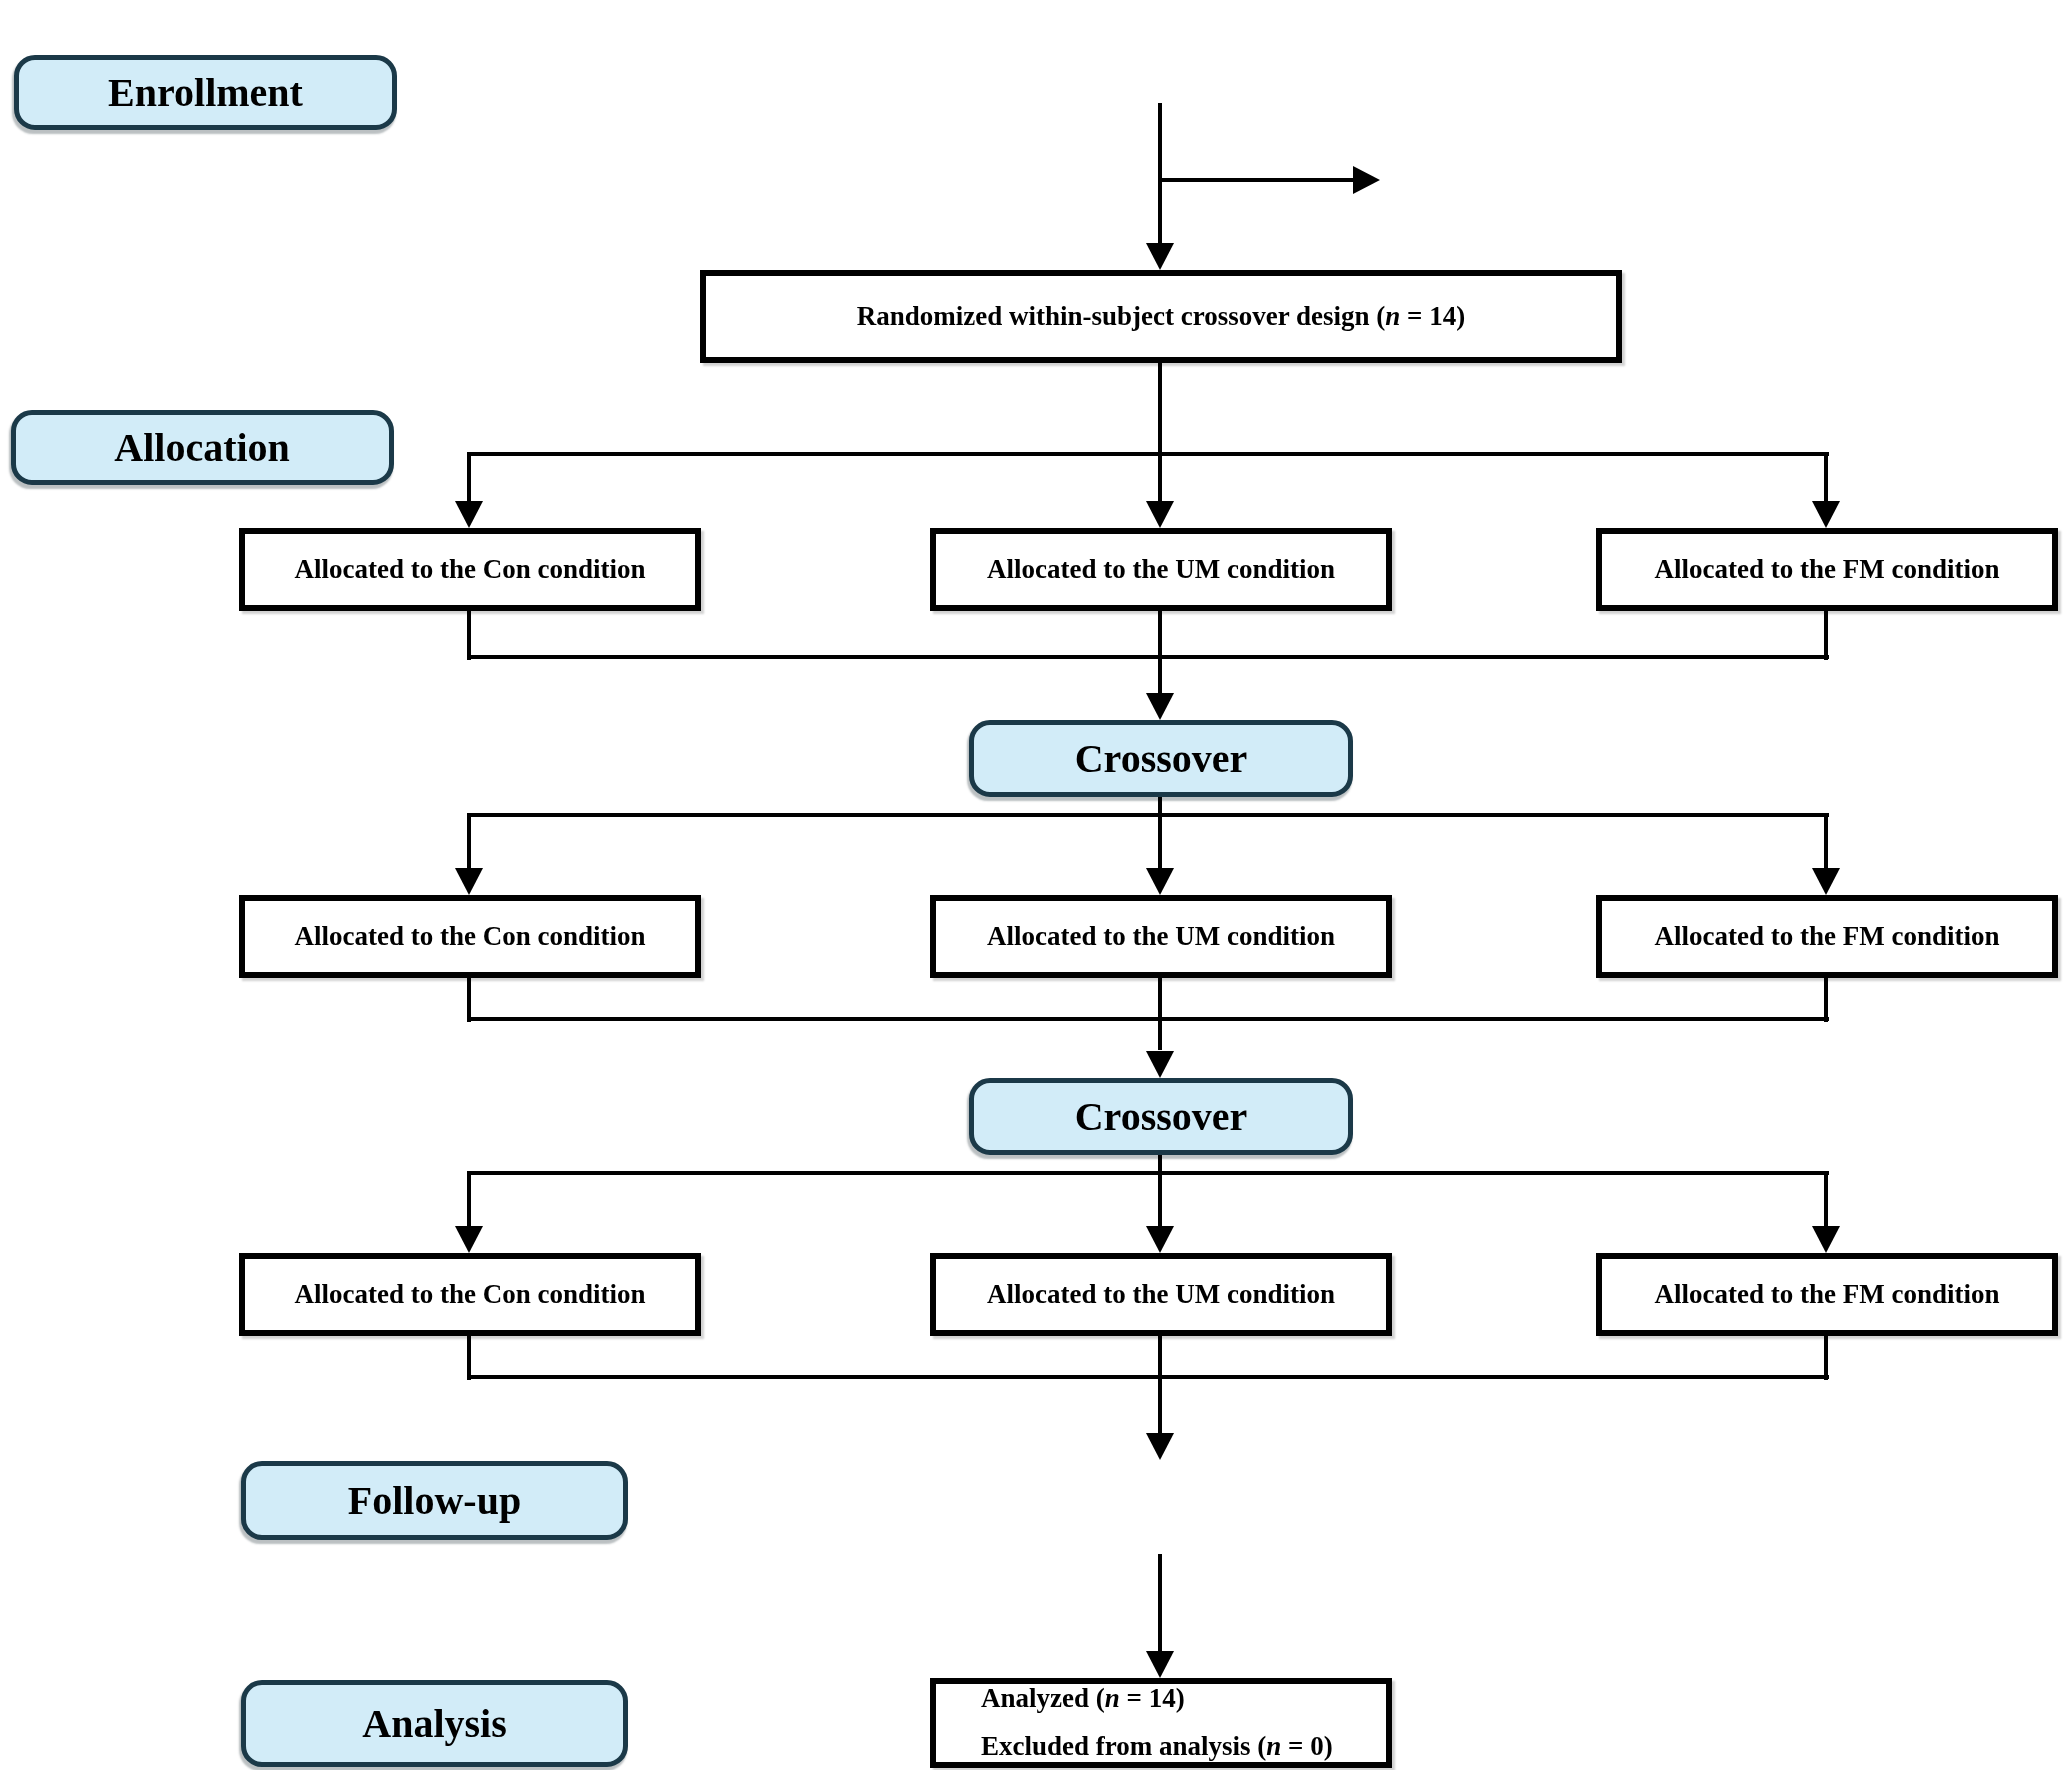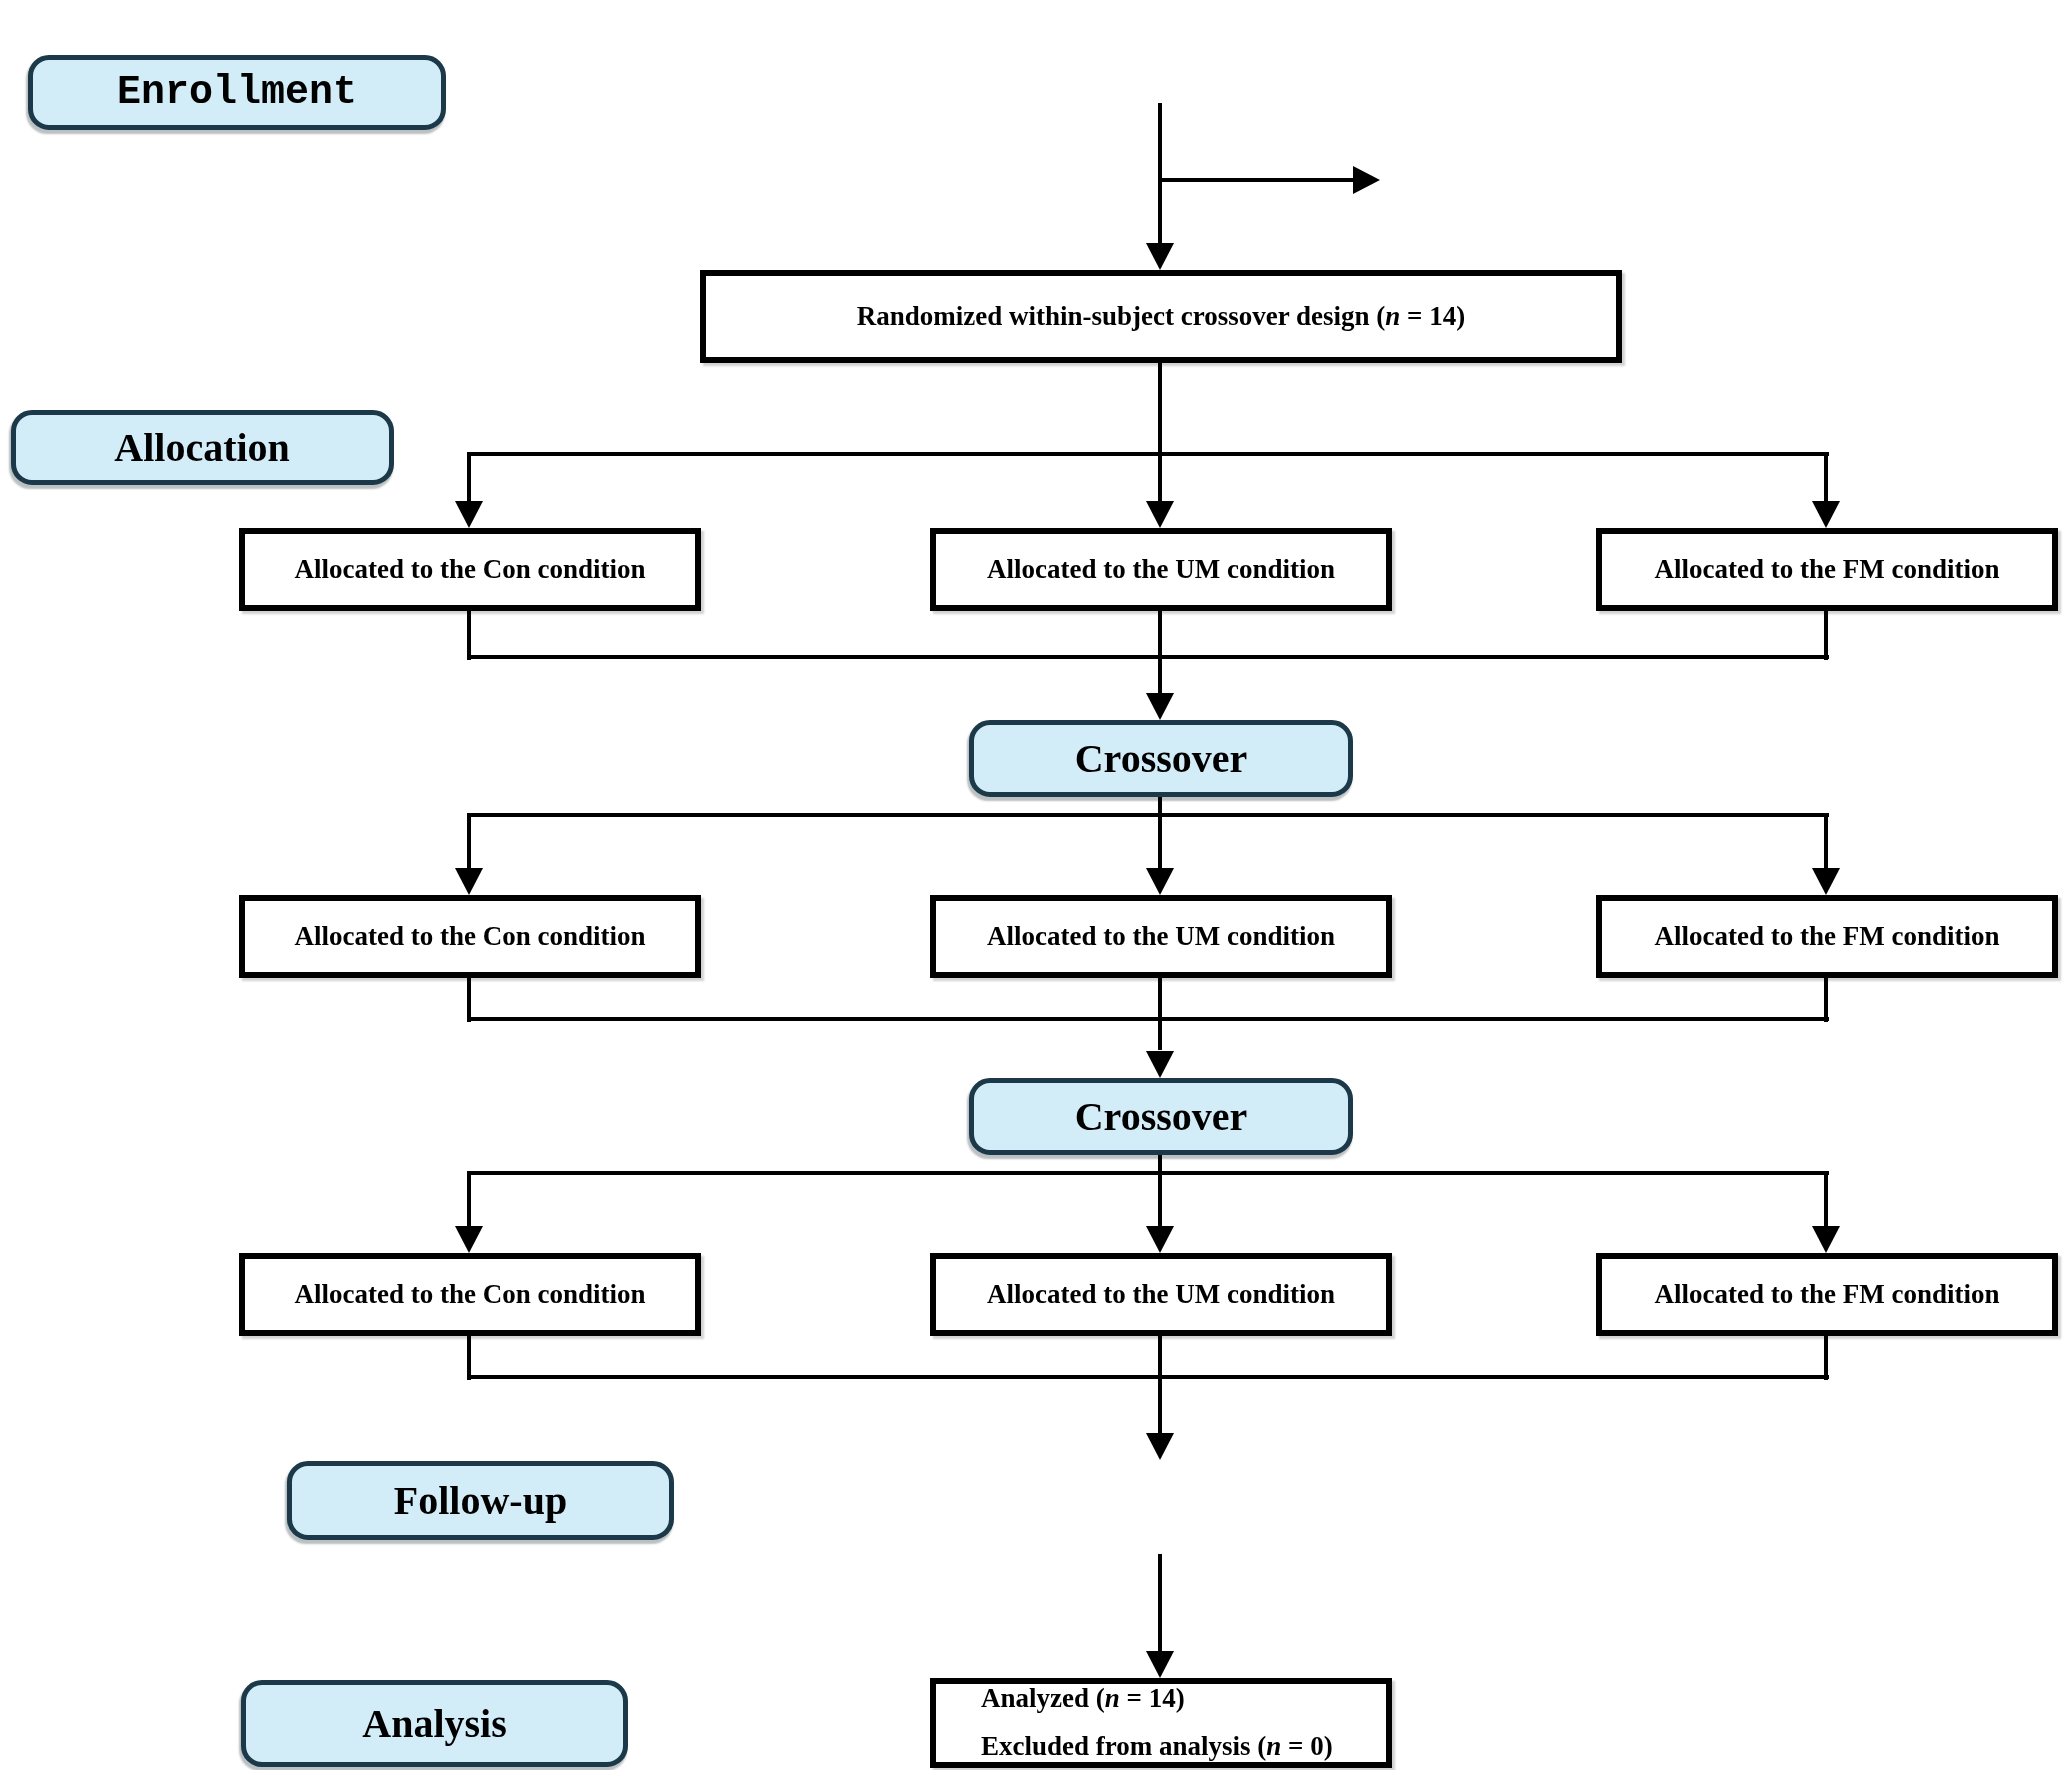--- a/index.html
+++ b/index.html
@@ -31,29 +31,29 @@
   
   .ad{position:absolute;width:0;height:0;border-left:14.4px solid transparent;border-right:14.4px solid transparent;border-top:27.5px solid #000;}
   .ar{position:absolute;width:0;height:0;border-top:14.4px solid transparent;border-bottom:14.4px solid transparent;border-left:27.5px solid #000;}
   i{font-style:italic;}
 </style>
 </head>
 <body>
 
 <div class="canvas">
 
-  <div class="stage" style="left:28px;top:55px;width:418px;height:75px;font-family:Liberation Mono, monospace;">
+  <div class="stage" style="left:14px;top:55px;width:383px;height:75px;">
     <span>Enrollment</span>
   </div>
 
   <div class="stage" style="left:10.6px;top:410px;width:383px;height:75px;">
     <span>Allocation</span>
   </div>
 
-  <div class="stage" style="left:241px;top:1461px;width:387px;height:79px;margin-left:46px;">
+  <div class="stage" style="left:241px;top:1461px;width:387px;height:79px;">
     <span>Follow-up</span>
   </div>
 
   <div class="stage" style="left:241px;top:1680px;width:387px;height:87px;">
     <span>Analysis</span>
   </div>
 
 
   <div class="vl" style="left:1158px;top:103px;height:141px;"></div>
   <div class="ad" style="left:1146px;top:243px;"></div>

